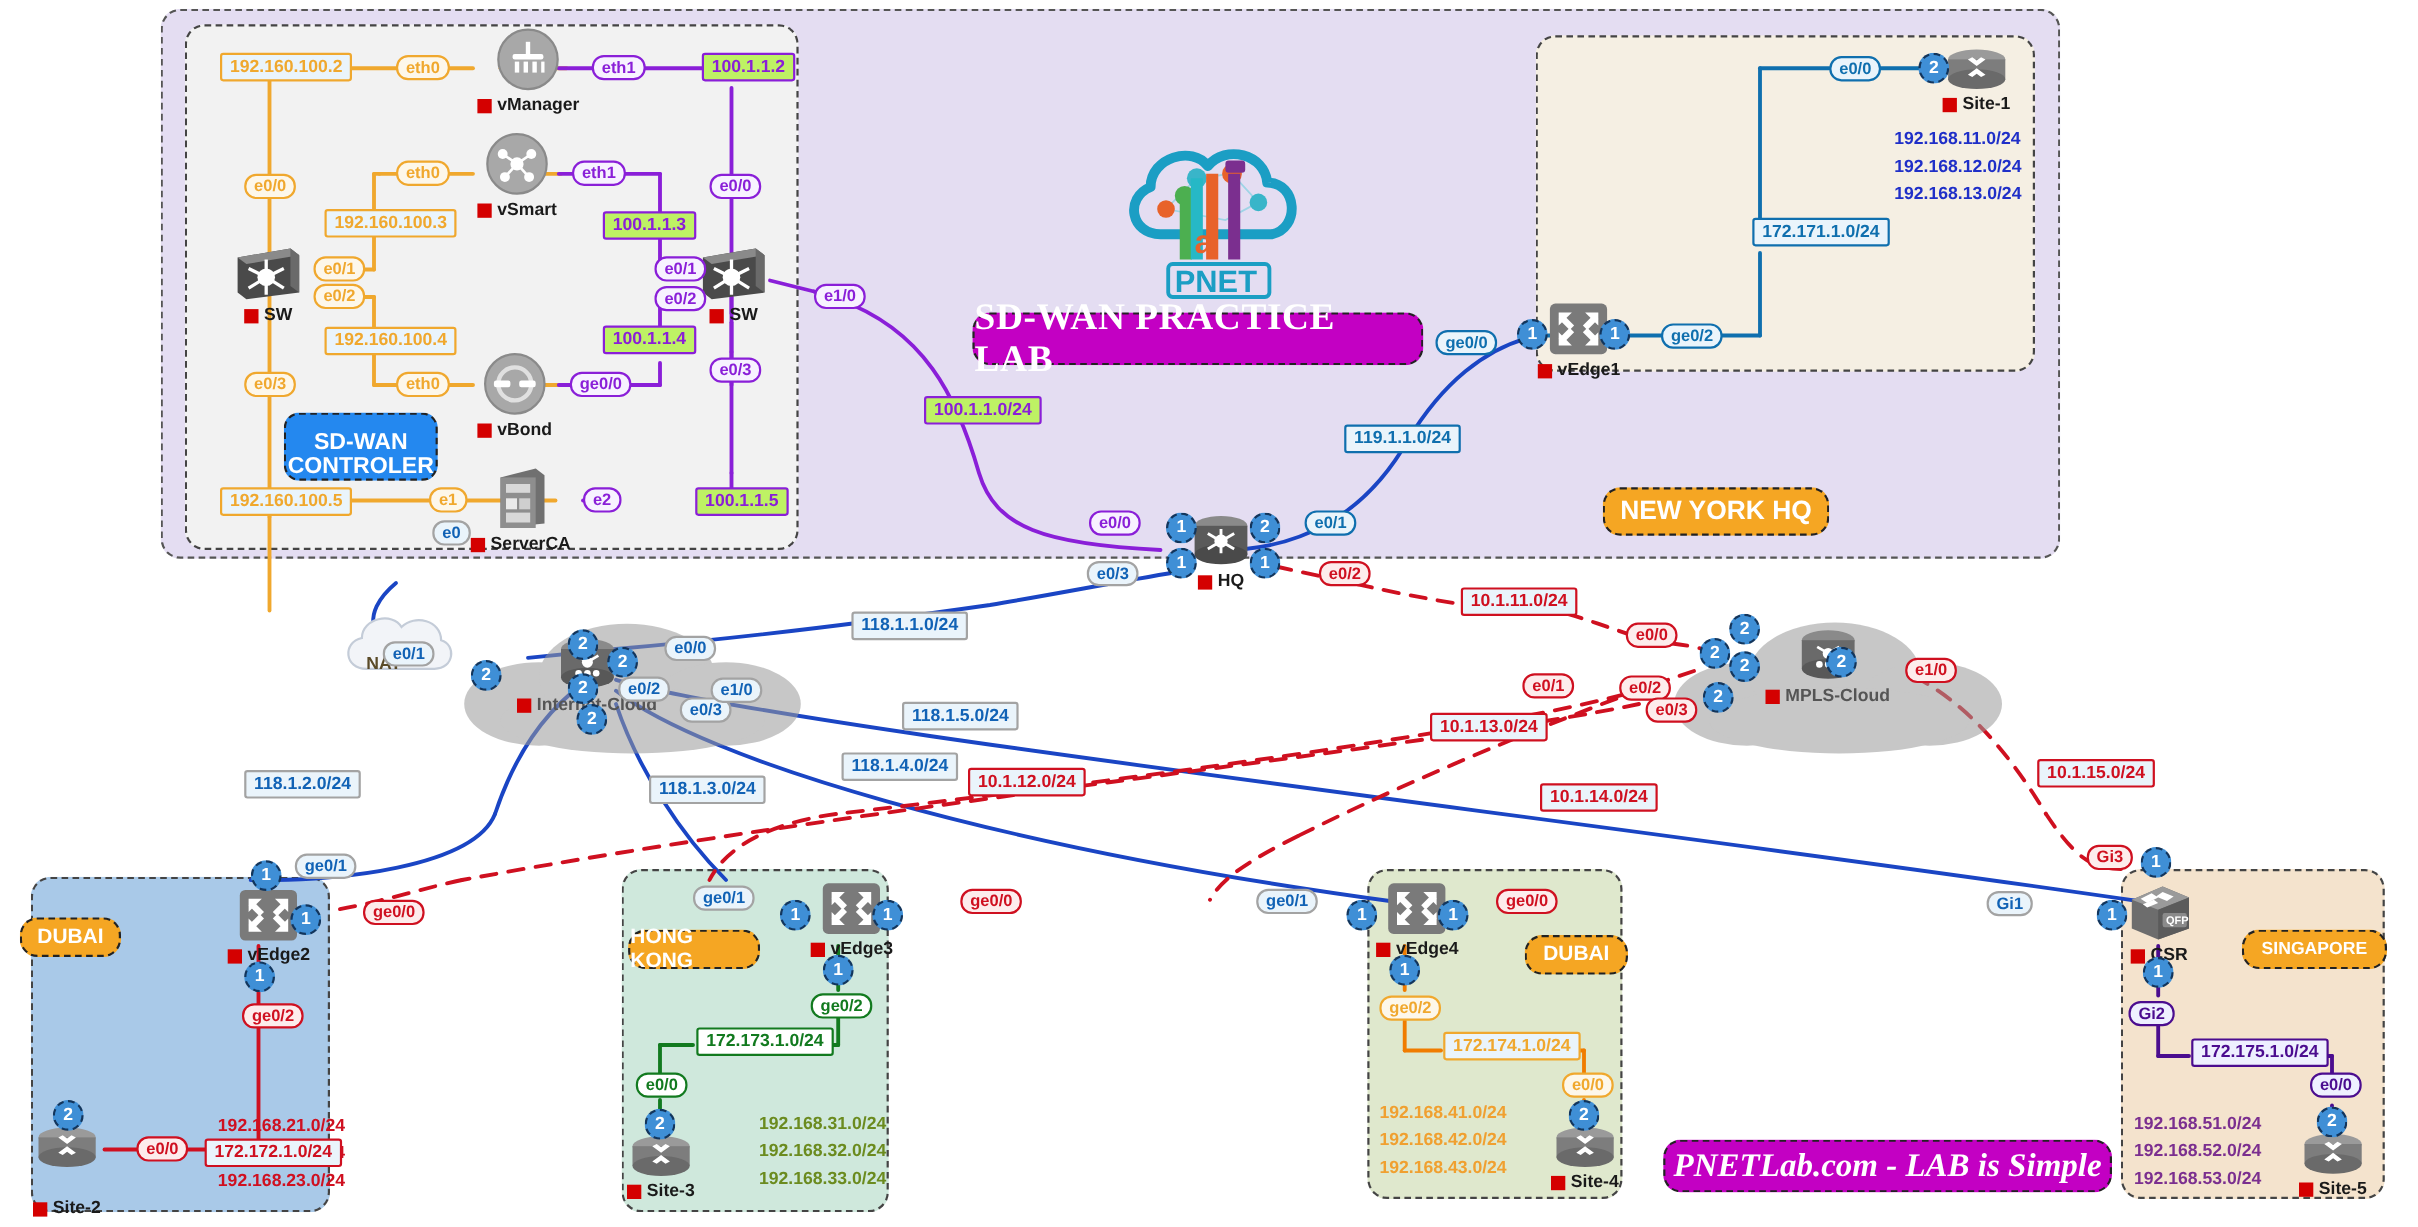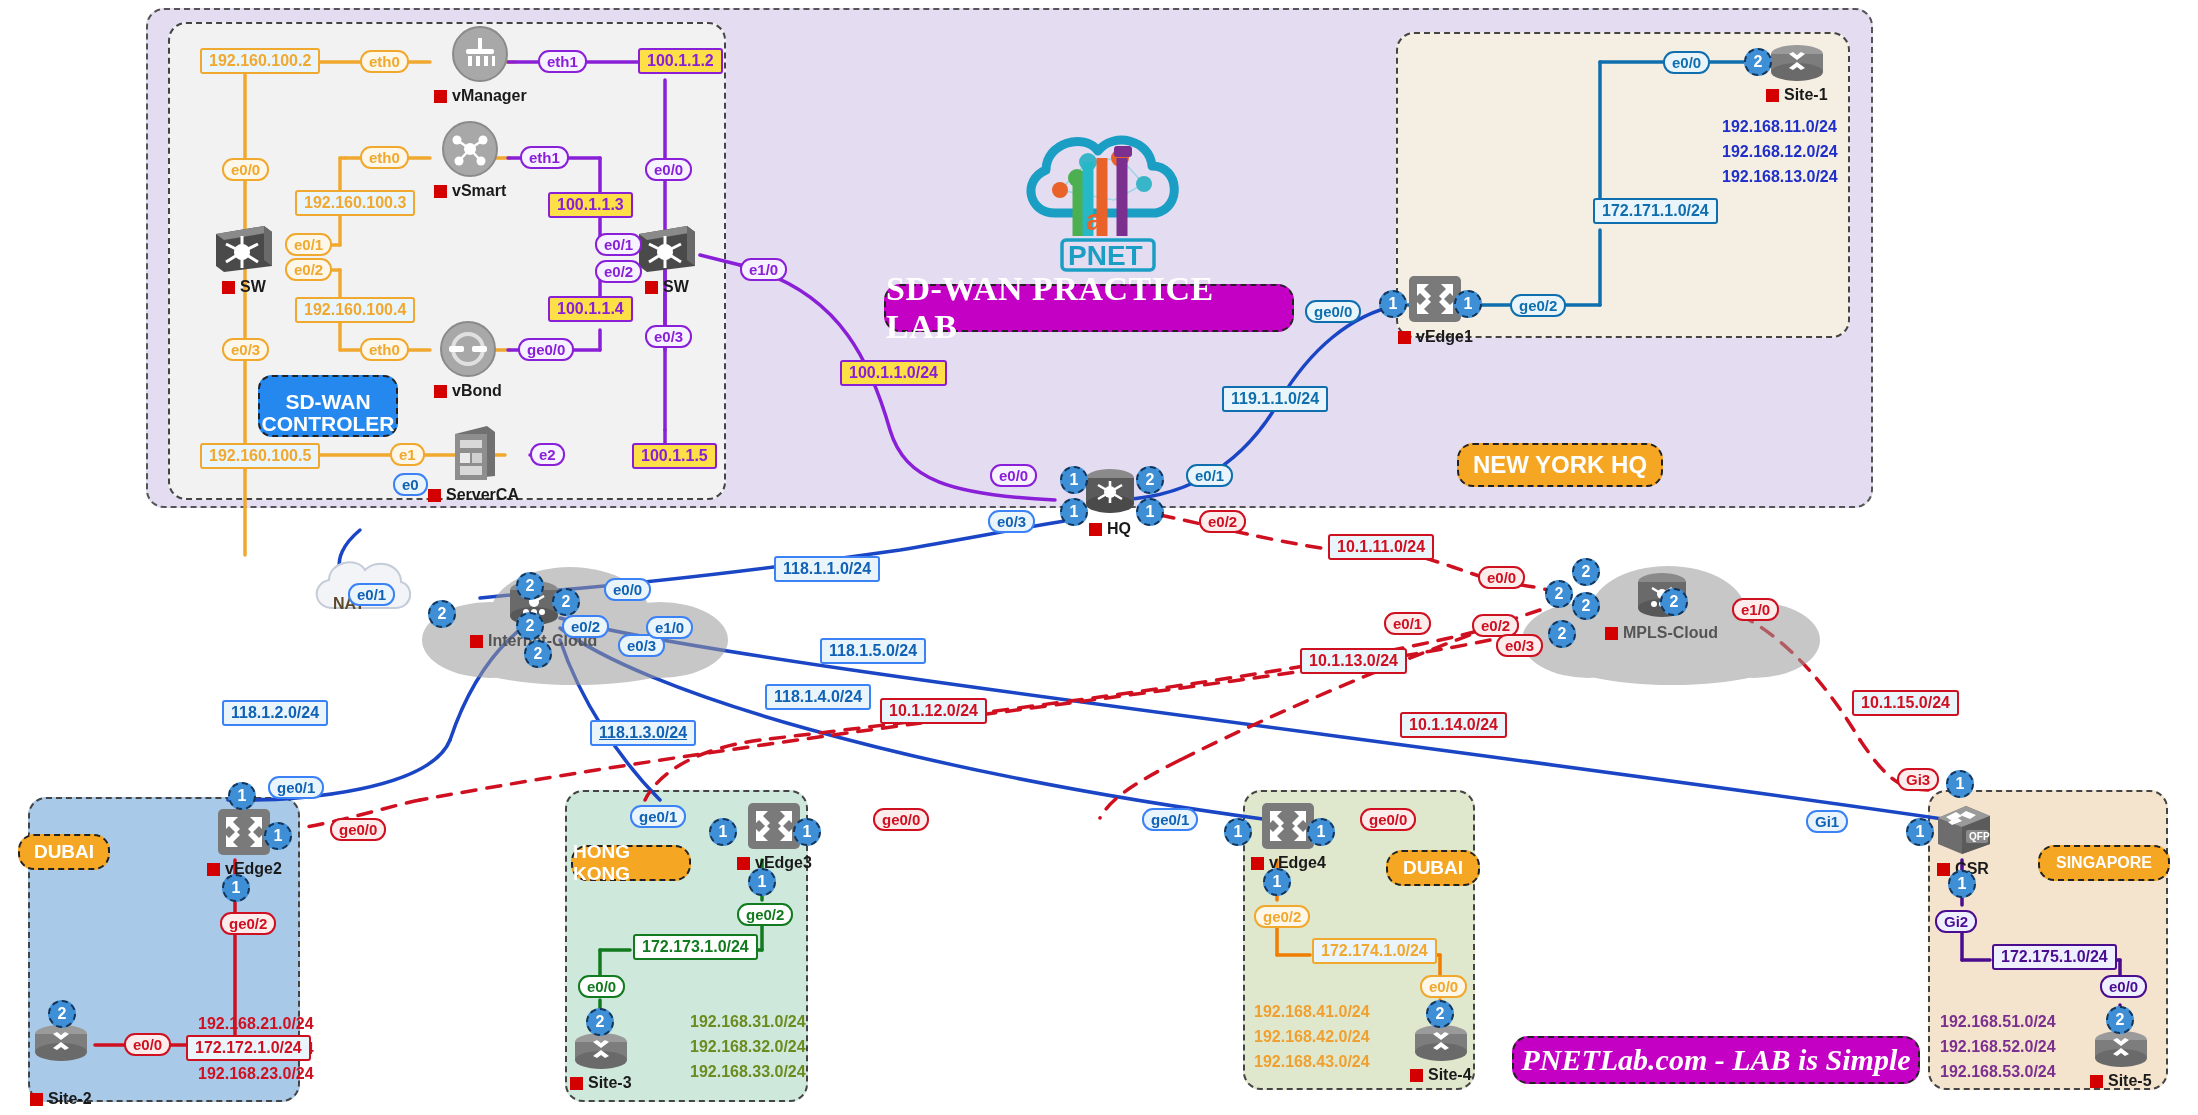--- a/index.html
+++ b/index.html
@@ -19,22 +19,22 @@
   .zone-sg{background:#f4e3cd;}
 
   
   .lbl{position:absolute;font-weight:bold;white-space:nowrap;box-sizing:border-box;
        display:flex;align-items:center;justify-content:center;line-height:1;}
   .pill{border-radius:11px;padding:2px 7px;font-size:15px;}
   .rect{border-radius:3px;padding:3px 7px;font-size:16px;}
   .or{background:#fdf7ea;border:2px solid #f0a82e;color:#f0a82e;}
   .or-net{background:#eaf4fb;border:2px solid #f0a82e;color:#f0a82e;}
   .pu{background:#f7f2ff;border:2px solid #8a1fd8;color:#8a1fd8;}
-  .pu-net{background:#fde047;border:2px solid #8a1fd8;color:#8a1fd8;}
-  .bl{background:#eaf4fb;border:2px solid #3b82f6;color:#1162b5;}
+  .pu-net{background:#bef264;border:2px solid #8a1fd8;color:#8a1fd8;}
+  .bl{background:#eaf4fb;border:2px solid #a3a3a3;color:#1162b5;}
   .bl2{background:#eaf4fb;border:2px solid #0f6fae;color:#0f6fae;}
   .rd{background:#fdecec;border:2px solid #cf1020;color:#cf1020;}
   .rd-net{background:#eaf4fb;border:2px solid #cf1020;color:#cf1020;}
   .gr{background:#ffffff;border:2px solid #127a1f;color:#127a1f;}
   .dp{background:#eef0ff;border:2px solid #4b0d8f;color:#4b0d8f;}
 
   
   .node{position:absolute;display:flex;flex-direction:column;align-items:center;}
   .nodename{margin-top:2px;font-size:16px;font-weight:bold;color:#1a1a1a;white-space:nowrap;
             display:flex;align-items:center;gap:5px;}
@@ -603,21 +603,21 @@
   <div style="position:absolute;left:333px;top:595px;font-size:16px;font-weight:bold;color:#5a4a28;">
     <span>NAT</span>
   </div>
   <div class="lbl pill bl" style="left:348px;top:583px;">
       <span>e0/1</span>
     </div>
 
   <div class="lbl rect bl" style="left:222px;top:700px;">
       <span>118.1.2.0/24</span>
     </div>
-  <div class="lbl rect bl" style="left:590px;top:720px;text-decoration:underline;">
+  <div class="lbl rect bl" style="left:590px;top:705px;">
       <span>118.1.3.0/24</span>
     </div>
   <div class="lbl rect bl" style="left:765px;top:684px;">
       <span>118.1.4.0/24</span>
     </div>
   <div class="lbl rect bl" style="left:820px;top:638px;">
       <span>118.1.5.0/24</span>
     </div>
 
   <div style="position:absolute;left:1510px;top:545px;width:320px;height:150px;opacity:.55;">

